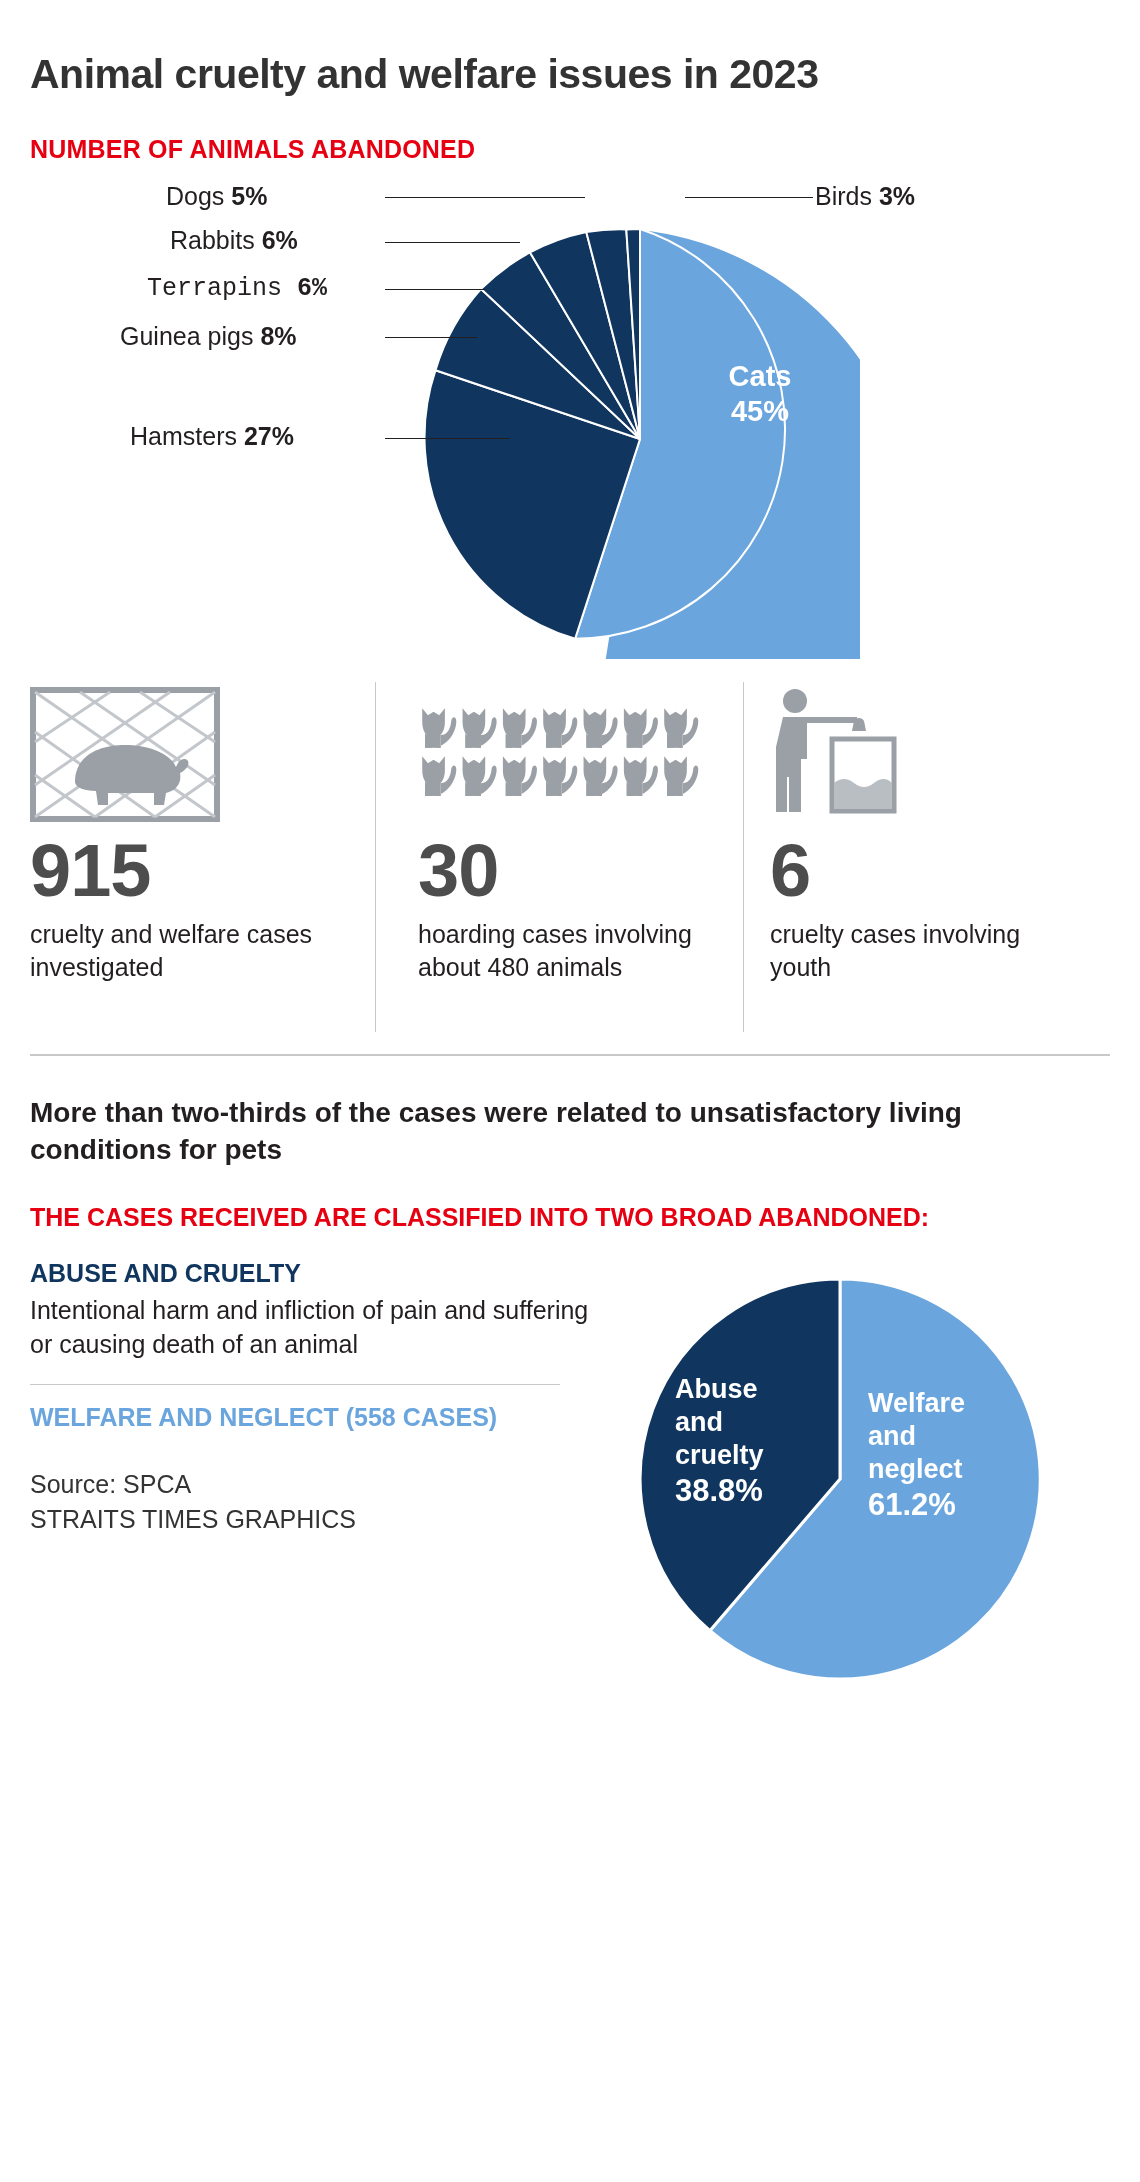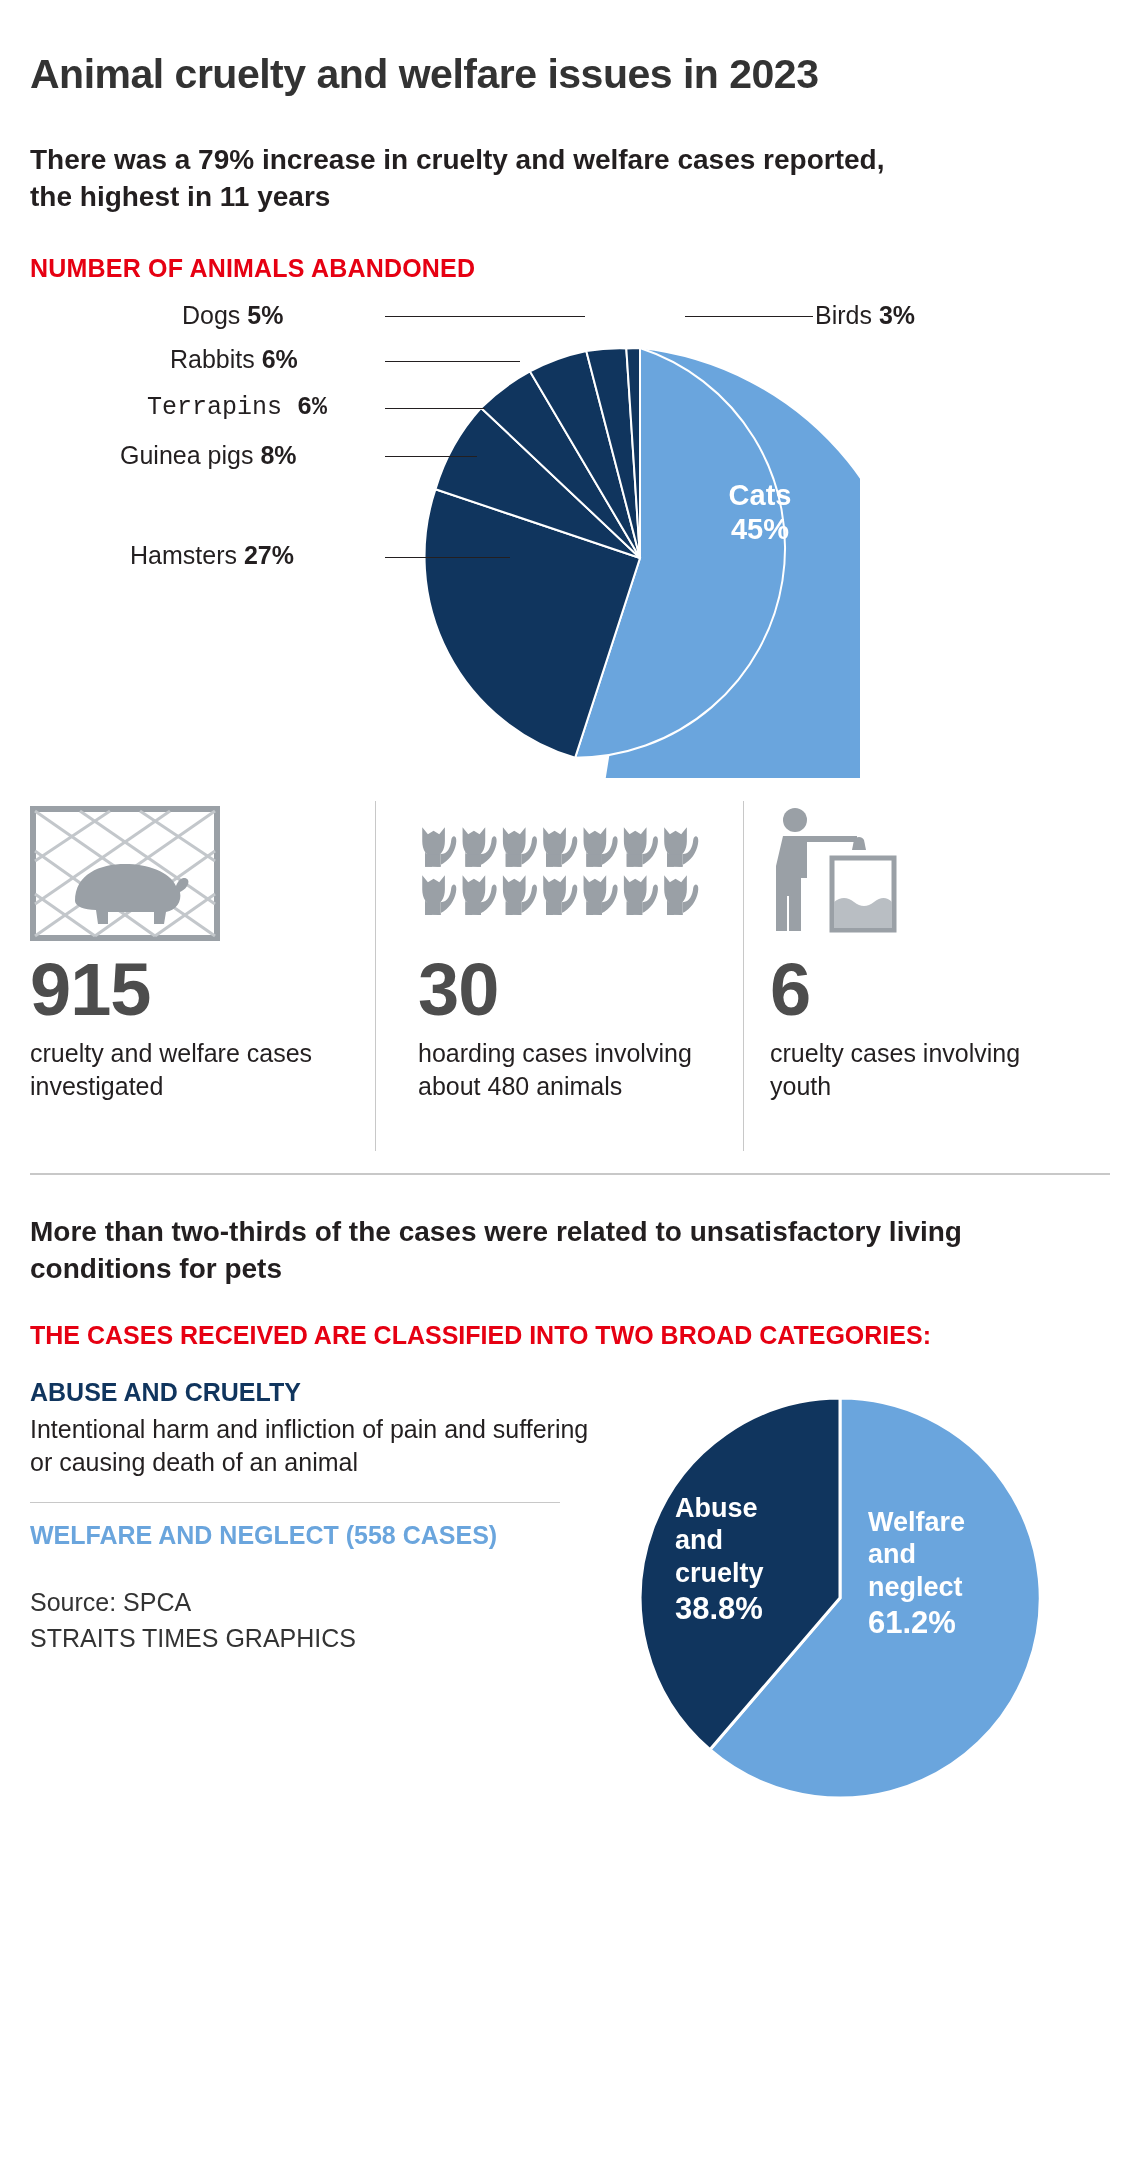--- a/index.html
+++ b/index.html
@@ -181,21 +181,20 @@
     margin-top: 36px;
   }
 </style>
 </head>
 <body>
 
 <div class="page">
 
   <h1 class="title">Animal cruelty and welfare issues in 2023</h1>
 
-  <div class="subtitle">There was a 79% increase in cruelty and welfare cases reported, the highest in 11 years</div>
 
   <div class="redhead">NUMBER OF ANIMALS ABANDONED</div>
 
   <div class="pie1-wrap">
 
     <svg class="pie1" viewBox="0 0 440 440">
 
       <path d="M220,220 L220,10 A210,210 0 0,1 284.9,629.0" fill="none"></path>
       <path d="M220,220 L220,10 A210,210 0 0,1 155.1,625.3" fill="none"></path>
 
@@ -205,21 +204,21 @@
         <path fill="#6aa5dd" stroke="#ffffff" stroke-width="2" d="M220,220 L220,10 A210,210 0 0,1 155.1,419.7 Z"></path>
         <path fill="#10355e" stroke="#ffffff" stroke-width="2" d="M220,220 L155.1,419.7 A210,210 0 0,1 15.5,151.3 Z"></path>
         <path fill="#10355e" stroke="#ffffff" stroke-width="2" d="M220,220 L15.5,151.3 A210,210 0 0,1 61.1,69.9 Z"></path>
         <path fill="#10355e" stroke="#ffffff" stroke-width="2" d="M220,220 L61.1,69.9 A210,210 0 0,1 110.0,33.4 Z"></path>
         <path fill="#10355e" stroke="#ffffff" stroke-width="2" d="M220,220 L110.0,33.4 A210,210 0 0,1 166.3,13.0 Z"></path>
         <path fill="#10355e" stroke="#ffffff" stroke-width="2" d="M220,220 L166.3,13.0 A210,210 0 0,1 206.3,10.4 Z"></path>
         <path fill="#10355e" stroke="#ffffff" stroke-width="2" d="M220,220 L206.3,10.4 A210,210 0 0,1 220,10 Z"></path>
       </g>
     </svg>
 
-    <div class="lbl" style="left:152px; top:8px;">
+    <div class="lbl" style="left:136px; top:8px;">
       <span class="nm">Dogs</span>
       <b>5%</b>
     </div>
     <div class="leader" style="left:355px; top:23px; width:200px;"></div>
 
     <div class="lbl" style="left:140px; top:52px;">
       <span class="nm">Rabbits</span>
       <b>6%</b>
     </div>
     <div class="leader" style="left:355px; top:68px; width:135px;"></div>
@@ -328,21 +327,21 @@
         </svg>
       </div>
       <div class="bignum">6</div>
       <div class="statcap">cruelty cases involving youth</div>
     </div>
   </div>
 
   <div class="divider"></div>
 
   <div class="subtitle2">More than two-thirds of the cases were related to unsatisfactory living conditions for pets</div>
-  <div class="redhead2">THE CASES RECEIVED ARE CLASSIFIED INTO TWO BROAD CATEGORIES:</div>
+  <div class="redhead2">THE CASES RECEIVED ARE CLASSIFIED INTO TWO BROAD ABANDONED:</div>
 
   <div class="lower">
     <div class="lower-left">
 
       <div class="cat-title">ABUSE AND CRUELTY</div>
       <div class="cat-body">Intentional harm and infliction of pain and suffering or causing death of an animal</div>
 
       <div class="hr-thin"></div>
 
       <div class="cat-title blue">WELFARE AND NEGLECT (558 CASES)</div>

